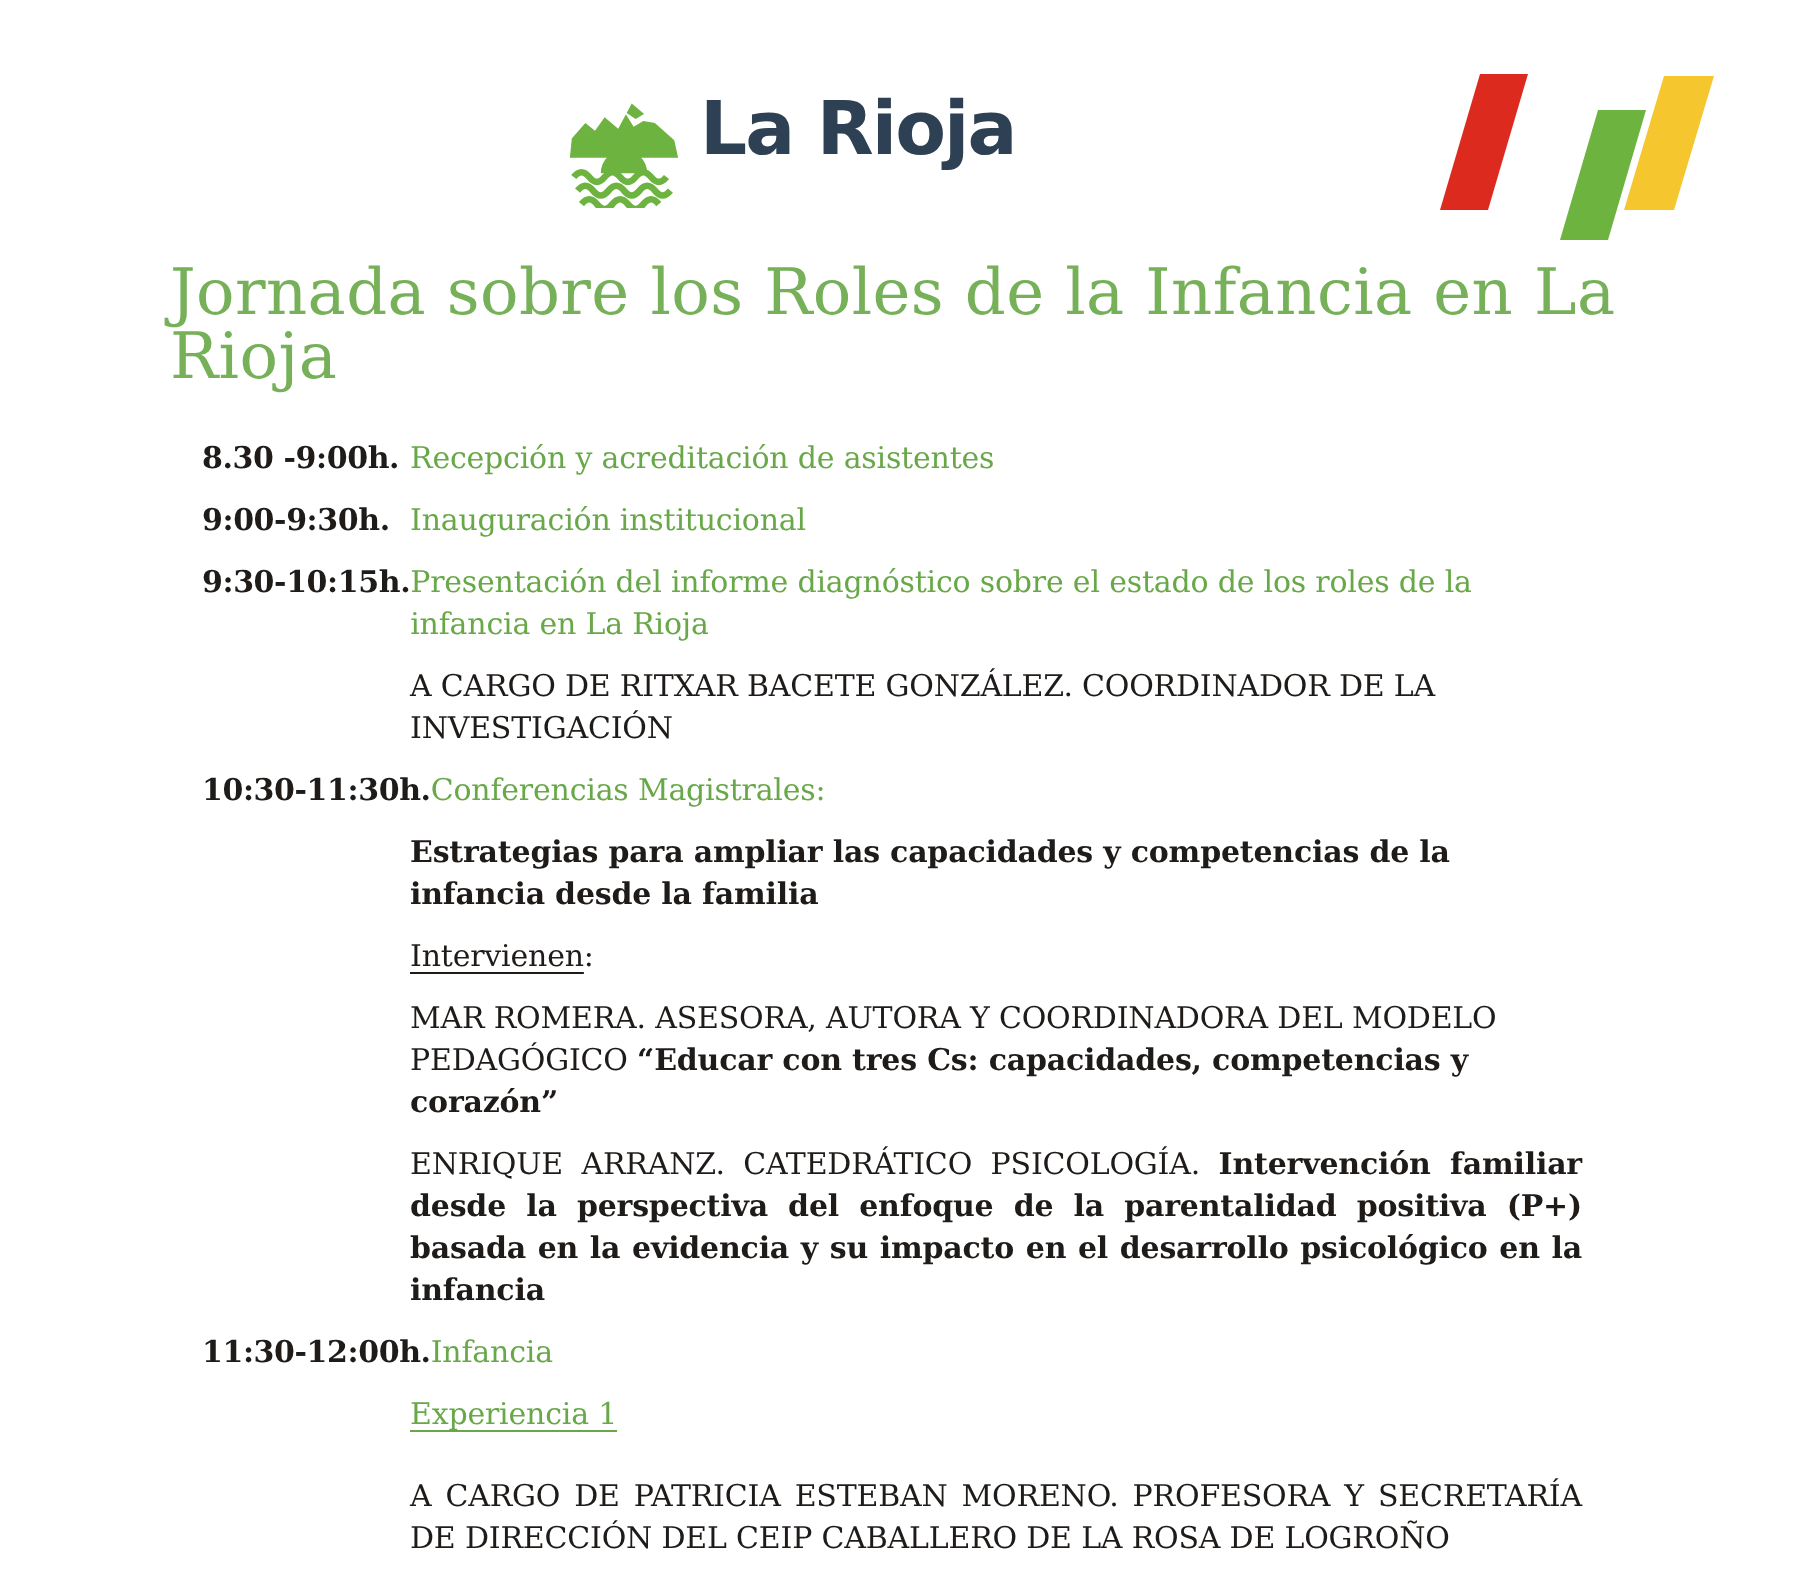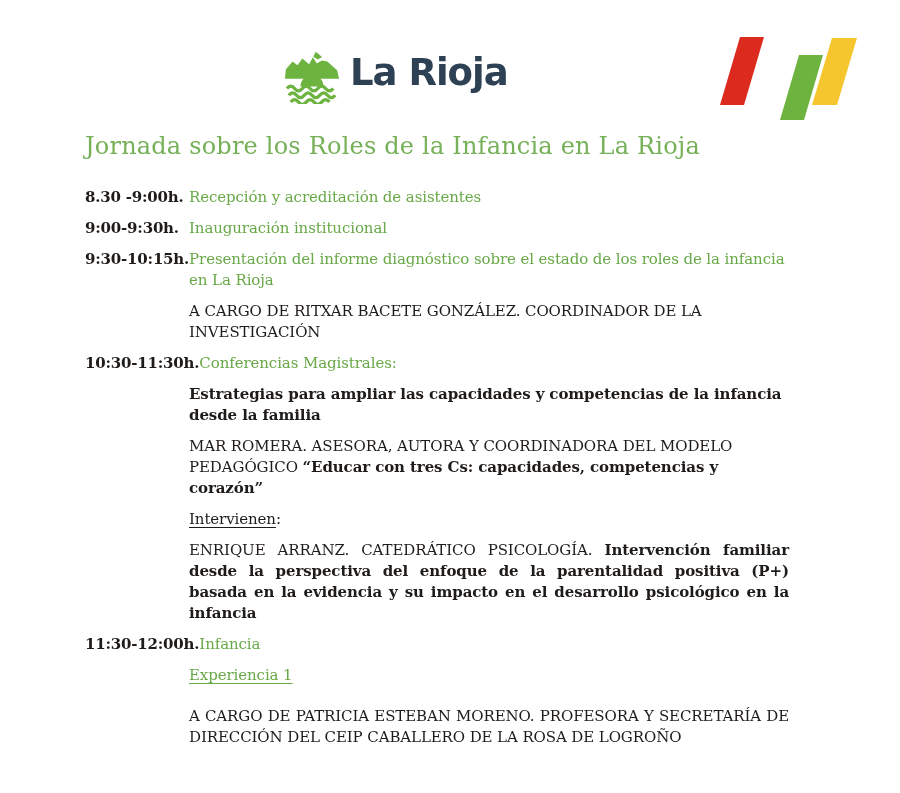--- a/index.html
+++ b/index.html
@@ -8,46 +8,46 @@
     width: 900px; height: 793px;
     background: #ffffff;
     font-family: "DejaVu Serif", serif;
     color: var(--ink, #1e1b19);
     overflow: hidden;
   }
   .page { position: relative; width: 900px; height: 793px; }
 
   
   .header { position: relative; height: 122px; }
-  .logo { position: absolute; left: 283px; top: 46px; display: flex; align-items: center; gap: 9px; }
+  .logo { position: absolute; left: 283px; top: 46px; display: flex; align-items: flex-start; gap: 9px; }
   .logo-icon svg { display: block; }
   .logo-text {
     font-family: "DejaVu Sans", sans-serif;
     font-weight: bold;
     font-size: 37px;
     letter-spacing: -1px;
     color: var(--logo-navy, #2e4053);
     line-height: 1;
     padding-bottom: 6px;
   }
   .flag { position: absolute; left: 712px; top: 25px; }
 
   
   .title {
     margin: 8px 0 0 85px;
-    font-size: 24px;
+    font-size: 32px;
     font-weight: normal;
     letter-spacing: 0.2px;
     color: var(--green-title, #76b058);
     line-height: 32px;
   }
 
   
   .schedule { margin: 25px 0 0 85px; width: 706px; font-size: 15px; line-height: 21px; }
-  .row { display: flex; margin-bottom: 10px; }
+  .row { display: flex; margin-bottom: 10px; margin-left: 16px; }
   .time {
     flex: 0 0 104px;
     font-weight: bold;
     color: var(--ink, #1e1b19);
     letter-spacing: -0.2px;
     white-space: nowrap;
   }
   .desc { flex: 1; max-width: 600px; letter-spacing: -0.1px; }
   .desc.justify { text-align: justify; }
   .green { color: var(--green, #68a848); font-weight: normal; }
@@ -109,25 +109,25 @@
       <div class="row">
         <div class="time">10:30-11:30h.</div>
         <div class="desc"><span class="green">Conferencias Magistrales:</span></div>
       </div>
       <div class="row">
         <div class="time"></div>
         <div class="desc"><span class="bold">Estrategias para ampliar las capacidades y competencias de la infancia desde la familia</span></div>
       </div>
       <div class="row">
         <div class="time"></div>
-        <div class="desc"><span class="plain">MAR ROMERA. ASESORA, AUTORA Y COORDINADORA DEL MODELO PEDAGÓGICO </span><span class="bold">“Educar con tres Cs: capacidades, competencias y corazón”</span></div>
+        <div class="desc"><span class="plain u">Intervienen</span><span class="plain">:</span></div>
       </div>
       <div class="row">
         <div class="time"></div>
-        <div class="desc"><span class="plain u">Intervienen</span><span class="plain">:</span></div>
+        <div class="desc"><span class="plain">MAR ROMERA. ASESORA, AUTORA Y COORDINADORA DEL MODELO PEDAGÓGICO </span><span class="bold">“Educar con tres Cs: capacidades, competencias y corazón”</span></div>
       </div>
       <div class="row">
         <div class="time"></div>
         <div class="desc justify"><span class="plain">ENRIQUE ARRANZ. CATEDRÁTICO PSICOLOGÍA. </span><span class="bold">Intervención familiar desde la perspectiva del enfoque de la parentalidad positiva (P+) basada en la evidencia y su impacto en el desarrollo psicológico en la infancia</span></div>
       </div>
       <div class="row">
         <div class="time">11:30-12:00h.</div>
         <div class="desc"><span class="green">Infancia</span></div>
       </div>
       <div class="row">

